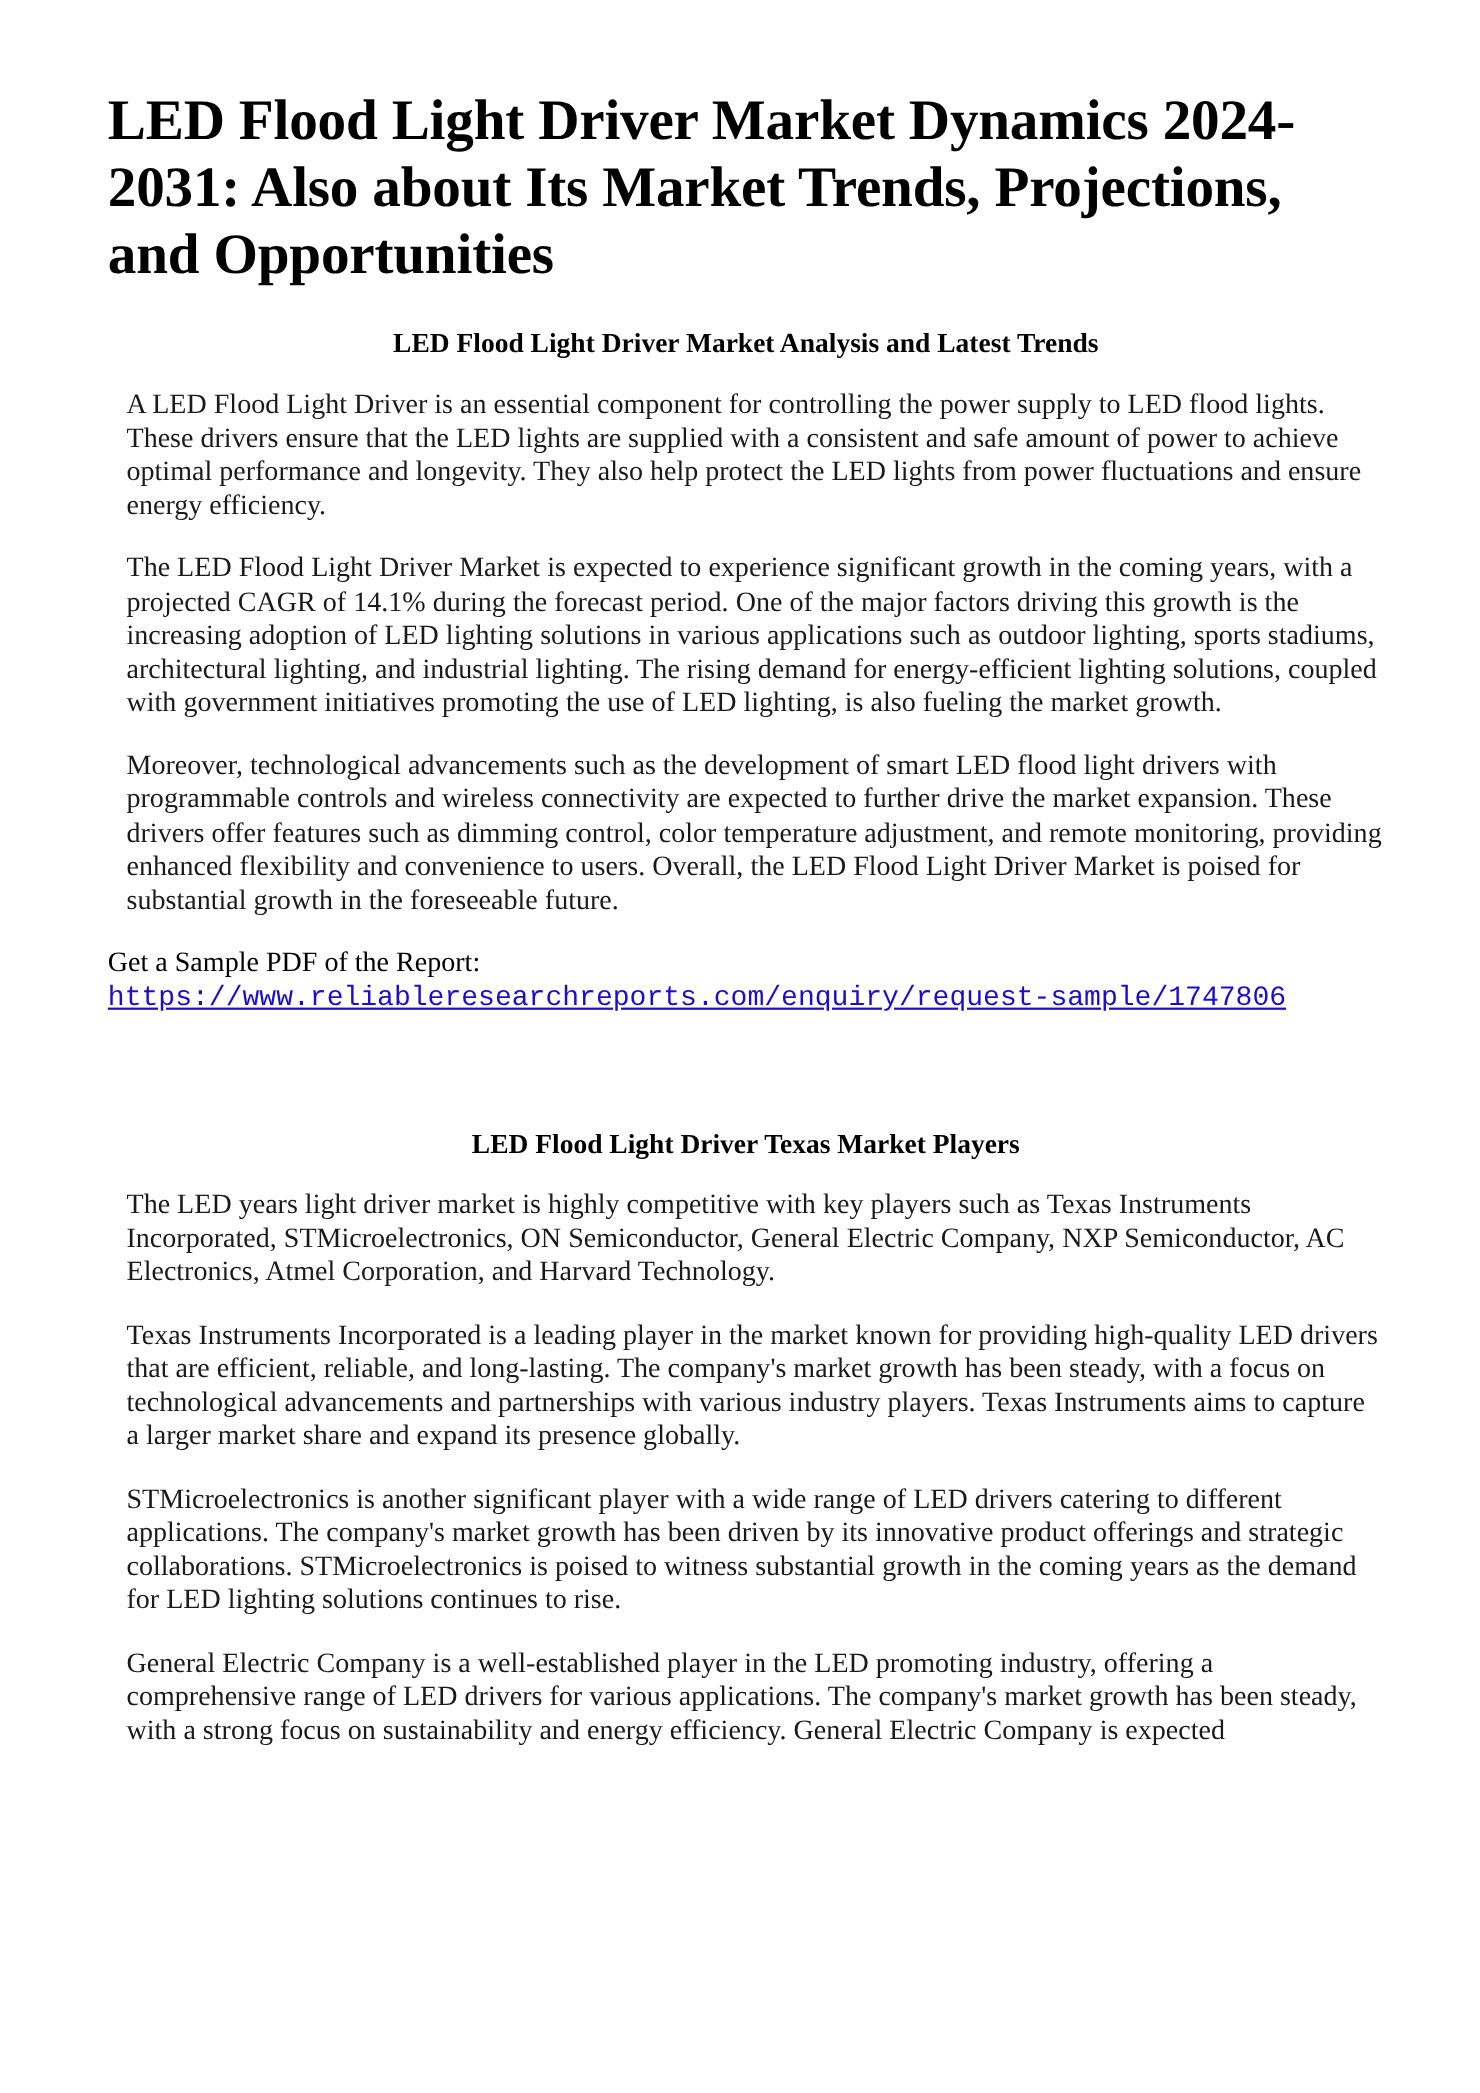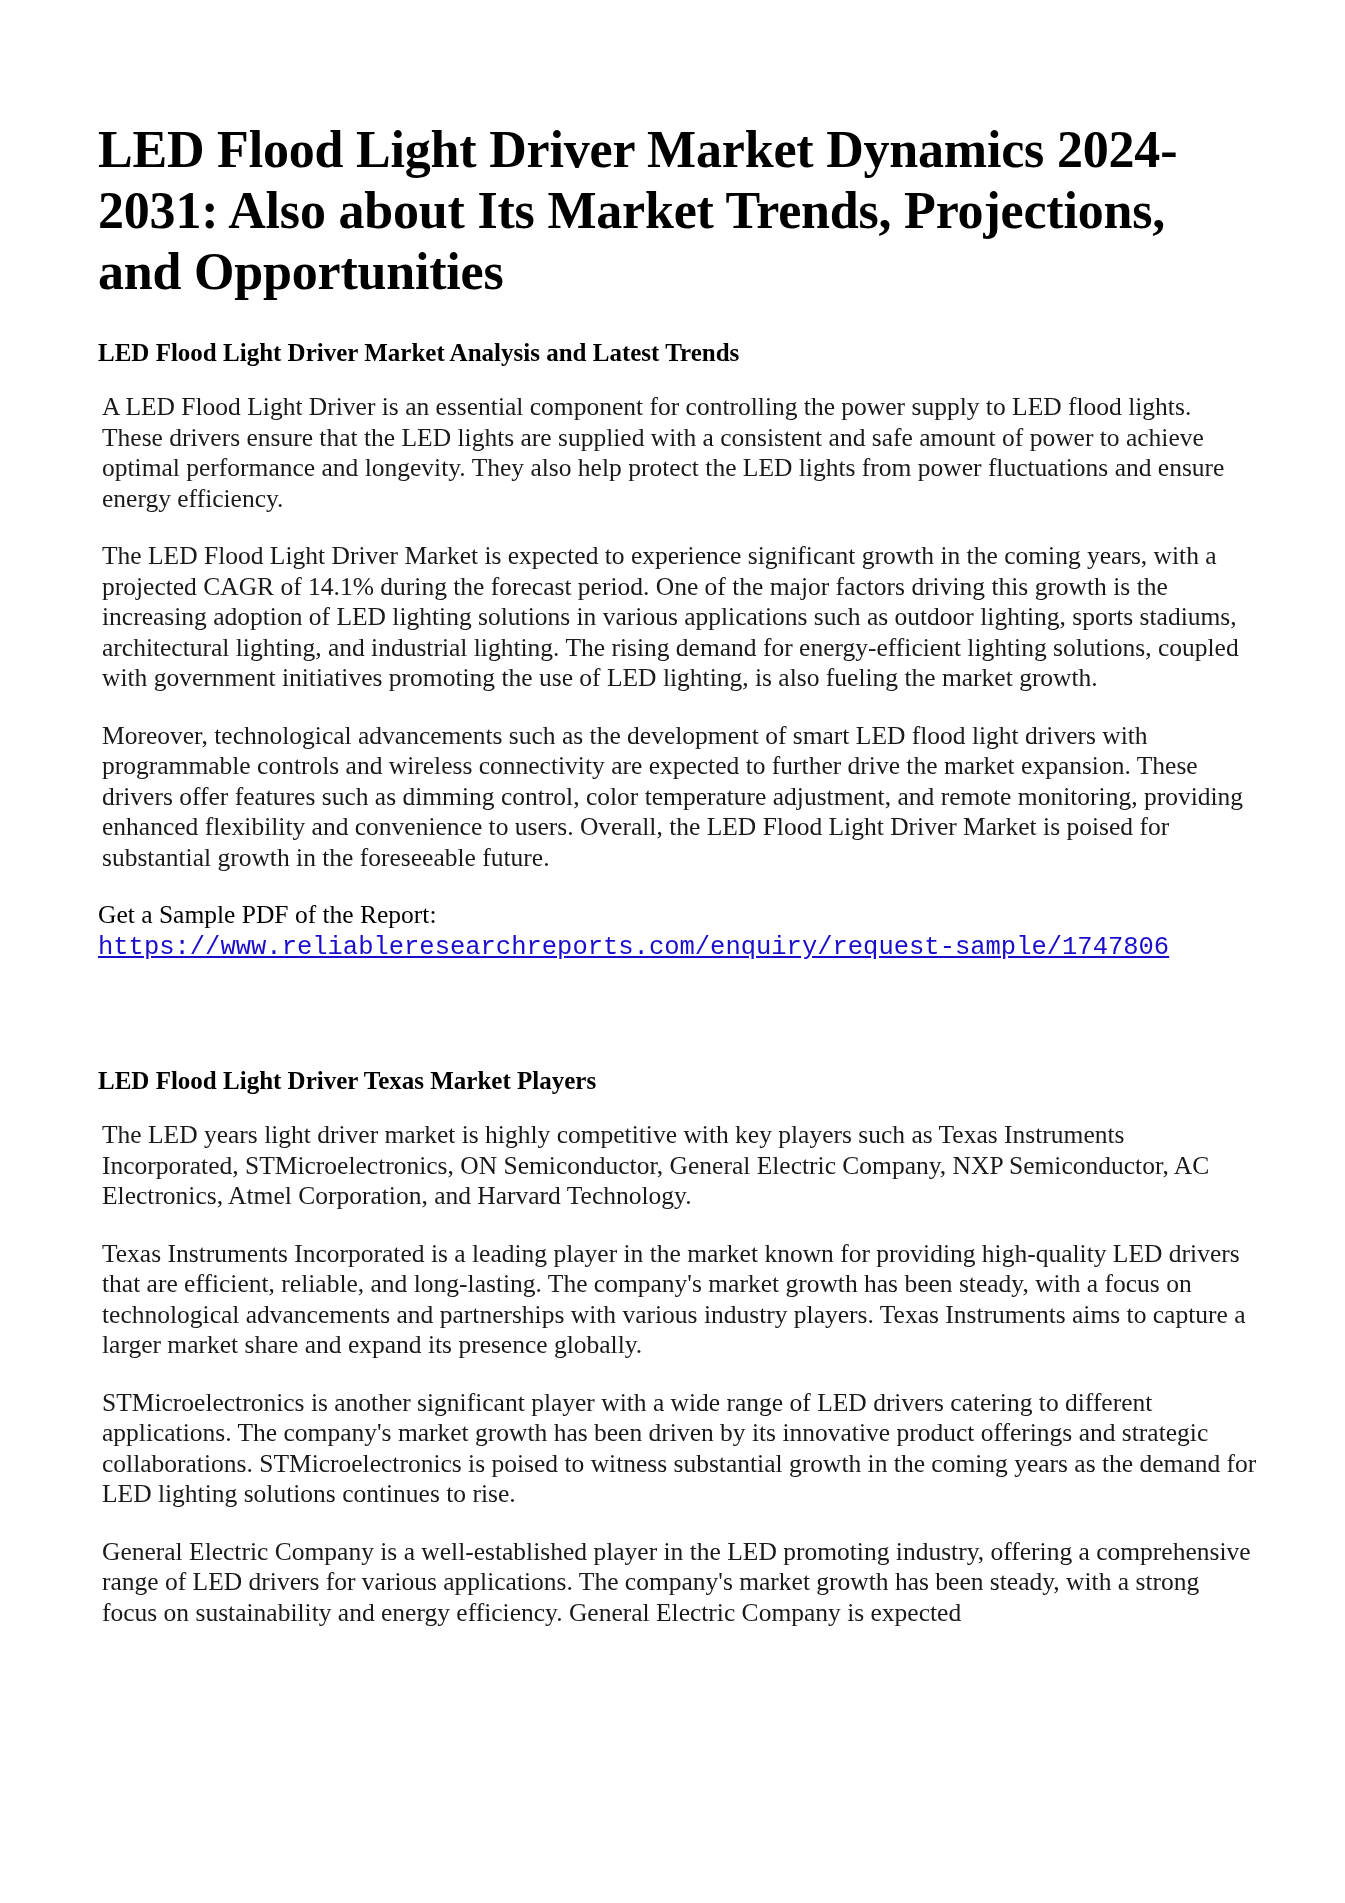--- a/index.html
+++ b/index.html
@@ -12,46 +12,47 @@
     height: 1903px;
     overflow: hidden;
     font-family: "Liberation Serif", "DejaVu Serif", serif;
     color: #1a1a1a;
   }
   .page {
     position: relative;
     width: 1345px;
     height: 1903px;
     box-sizing: border-box;
-    padding: 119px 0 0 98px;
+    padding: 79px 0 0 98px;
   }
   .content {
     width: 1160px;
   }
   h1 {
     font-family: "Liberation Serif", "DejaVu Serif", serif;
     font-weight: bold;
     font-size: 52px;
     line-height: 61px;
     margin: 0 0 36px 0;
     color: #000;
     letter-spacing: -0.2px;
   }
   h2 {
     font-family: "Liberation Serif", "DejaVu Serif", serif;
     font-weight: bold;
     font-size: 25px;
     line-height: 30px;
     margin: 0 0 24px 0;
     color: #000;
+    text-align: center;
   }
   p {
     font-size: 25.5px;
     line-height: 30.5px;
-    margin: 0 0 27px 4px;
+    margin: 0 0 27px 17px;
     color: #1a1a1a;
   }
   .sample-line {
     font-size: 25.5px;
     line-height: 30.5px;
     margin: 0 0 0 0;
   }
   .sample-label {
     font-weight: normal;
     color: #000;

